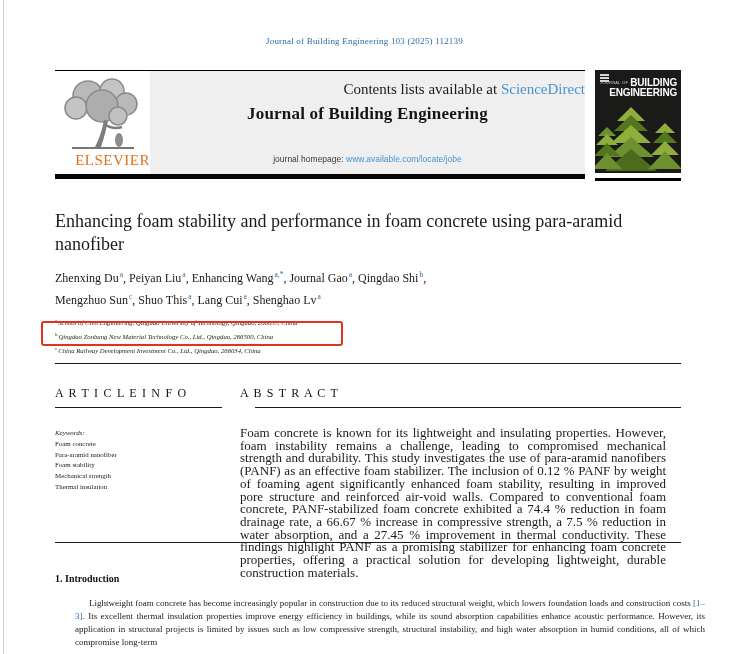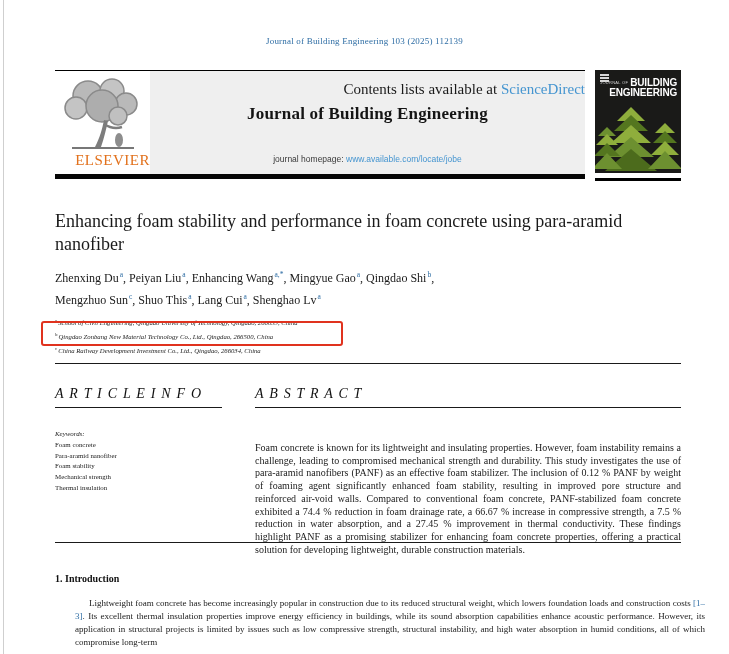--- a/index.html
+++ b/index.html
@@ -46,25 +46,25 @@
 
   
   .rule { position:absolute; height:1px; background:#1a1a1a; }
   .rule-top { left:55px; top:363px; width:626px; }
   .rule-ai { left:55px; top:407px; width:167px; }
   .rule-abs { left:255px; top:407px; width:426px; }
   .rule-bottom { left:55px; top:542px; width:626px; }
 
   
   .ai-col { position:absolute; left:55px; top:386px; width:170px; }
-  .col-heading { font-size:14px; letter-spacing:1.2px; color:#111;font-style:italic; }
+  .col-heading { font-size:12px; letter-spacing:1.2px; color:#111; }
   .keywords-label { margin-top:27px; font-style:italic; font-size:6.9px; line-height:10.8px; color:#222; }
   .keyword-item { font-size:6.9px; line-height:10.8px; color:#222; }
-  .abs-col { position:absolute; left:255px; top:386px; width:426px; }
-  .abs-text { margin-top:40px; font-size:10px; line-height:12.7px; text-align:justify; color:#1b1b1b; }
+  .abs-col { position:absolute; left:240px; top:386px; width:426px; }
+  .abs-text { margin-top:26px; font-size:13px; line-height:12.7px; text-align:justify; color:#1b1b1b; }
 
   
   .intro-heading { position:absolute; left:55px; top:573px; font-size:10px; font-weight:bold; color:#111; }
   .intro-para { position:absolute; left:55px; top:597px; width:630px; font-size:9px; line-height:13px; text-align:justify; text-indent:14px; color:#1b1b1b;margin-left:20px; }
   .cite { color:#2e6da4; text-decoration:none; }
 </style>
 </head>
 <body>
 
 <div class="page">
@@ -132,21 +132,21 @@
         <polygon points="70,40 84,54 56,54" fill="#8fae3c"></polygon>
         <polygon points="70,50 87,68 53,68" fill="#6d9030"></polygon>
       </g>
     </svg>
   </div>
   <div class="cover-underline"></div>
 
   <h1 class="article-title">Enhancing foam stability and performance in foam concrete using para-aramid nanofiber</h1>
 
   <div class="authors">
-    <span><span>Zhenxing Du</span><sup>a</sup><span>, </span></span><span><span>Peiyan Liu</span><sup>a</sup><span>, </span></span><span><span>Enhancing Wang</span><sup>a,*</sup><span>, </span></span><span><span>Mingyue Gao</span><sup>a</sup><span>, </span></span><span><span>Qingdao Shi</span><sup>b</sup><span>,</span></span><br>
+    <span><span>Zhenxing Du</span><sup>a</sup><span>, </span></span><span><span>Peiyan Liu</span><sup>a</sup><span>, </span></span><span><span>Enhancing Wang</span><sup>a,*</sup><span>, </span></span><span><span>Journal Gao</span><sup>a</sup><span>, </span></span><span><span>Qingdao Shi</span><sup>b</sup><span>,</span></span><br>
     <span><span>Mengzhuo Sun</span><sup>c</sup><span>, </span></span><span><span>Shuo This</span><sup>a</sup><span>, </span></span><span><span>Lang Cui</span><sup>a</sup><span>, </span></span><span><span>Shenghao Lv</span><sup>a</sup><span></span></span>
   </div>
 
   <div class="affils">
     <div><sup>a</sup><span>School of Civil Engineering, Qingdao University of Technology, Qingdao, 266033, China</span></div>
     <div><sup>b</sup><span>Qingdao Zonbang New Material Technology Co., Ltd., Qingdao, 266500, China</span></div>
     <div><sup>c</sup><span>China Railway Development Investment Co., Ltd., Qingdao, 266034, China</span></div>
   </div>
   <div class="red-box"></div>
 

